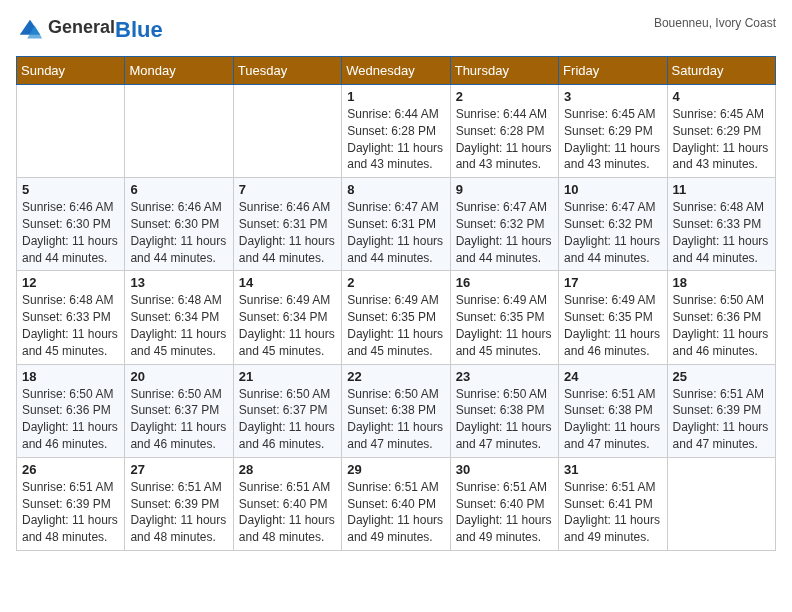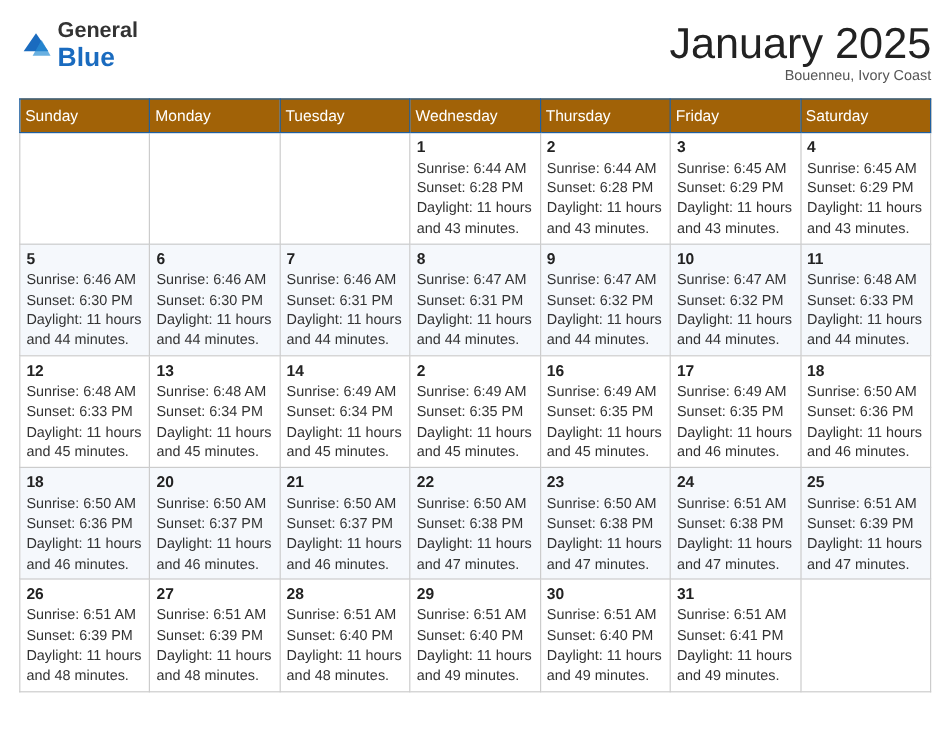--- a/index.html
+++ b/index.html
@@ -16,21 +16,21 @@
       align-items: flex-start;
       margin-bottom: 12px;
     }
     .logo {
       display: flex;
       align-items: center;
       gap: 4px;
     }
     .logo-text {
       display: flex;
-      flex-direction: column;
+      flex-direction: row;
       line-height: 1.1;
     }
     .logo-general {
       font-size: 18px;
       font-weight: bold;
       color: #333;
     }
     .logo-blue {
       font-size: 22px;
       font-weight: bold;
@@ -103,21 +103,20 @@
     <svg class="logo-icon" viewBox="0 0 30 30">
       <polygon points="15,4 26,20 4,20" fill="#1a6bbf"></polygon>
       <polygon points="20,10 28,24 12,24" fill="#2a8fd4" opacity="0.7"></polygon>
     </svg>
     <div class="logo-text">
       <span class="logo-general">General</span>
       <span class="logo-blue">Blue</span>
     </div>
   </div>
   <div class="title-block">
-    <div class="month-title">January 2025</div>
     <div class="subtitle">Bouenneu, Ivory Coast</div>
   </div>
 </div>
 
 <table class="calendar">
   <thead>
     <tr>
     <th>Sunday</th>
         <th>Monday</th>
         <th>Tuesday</th>

